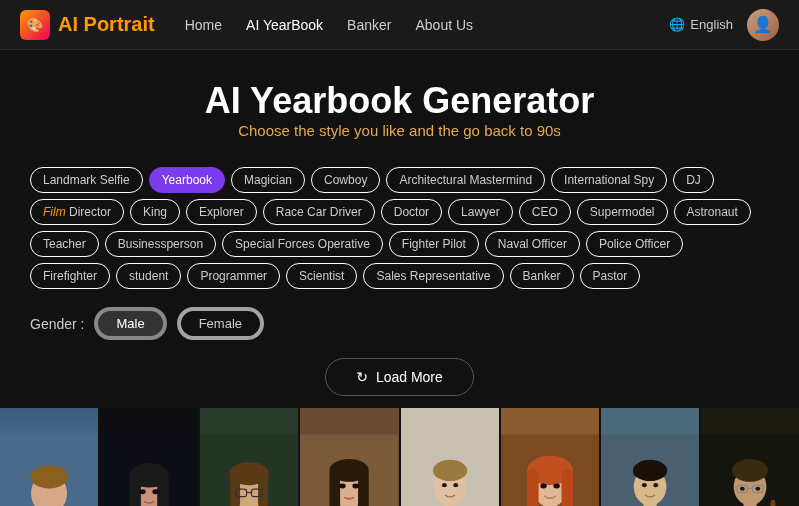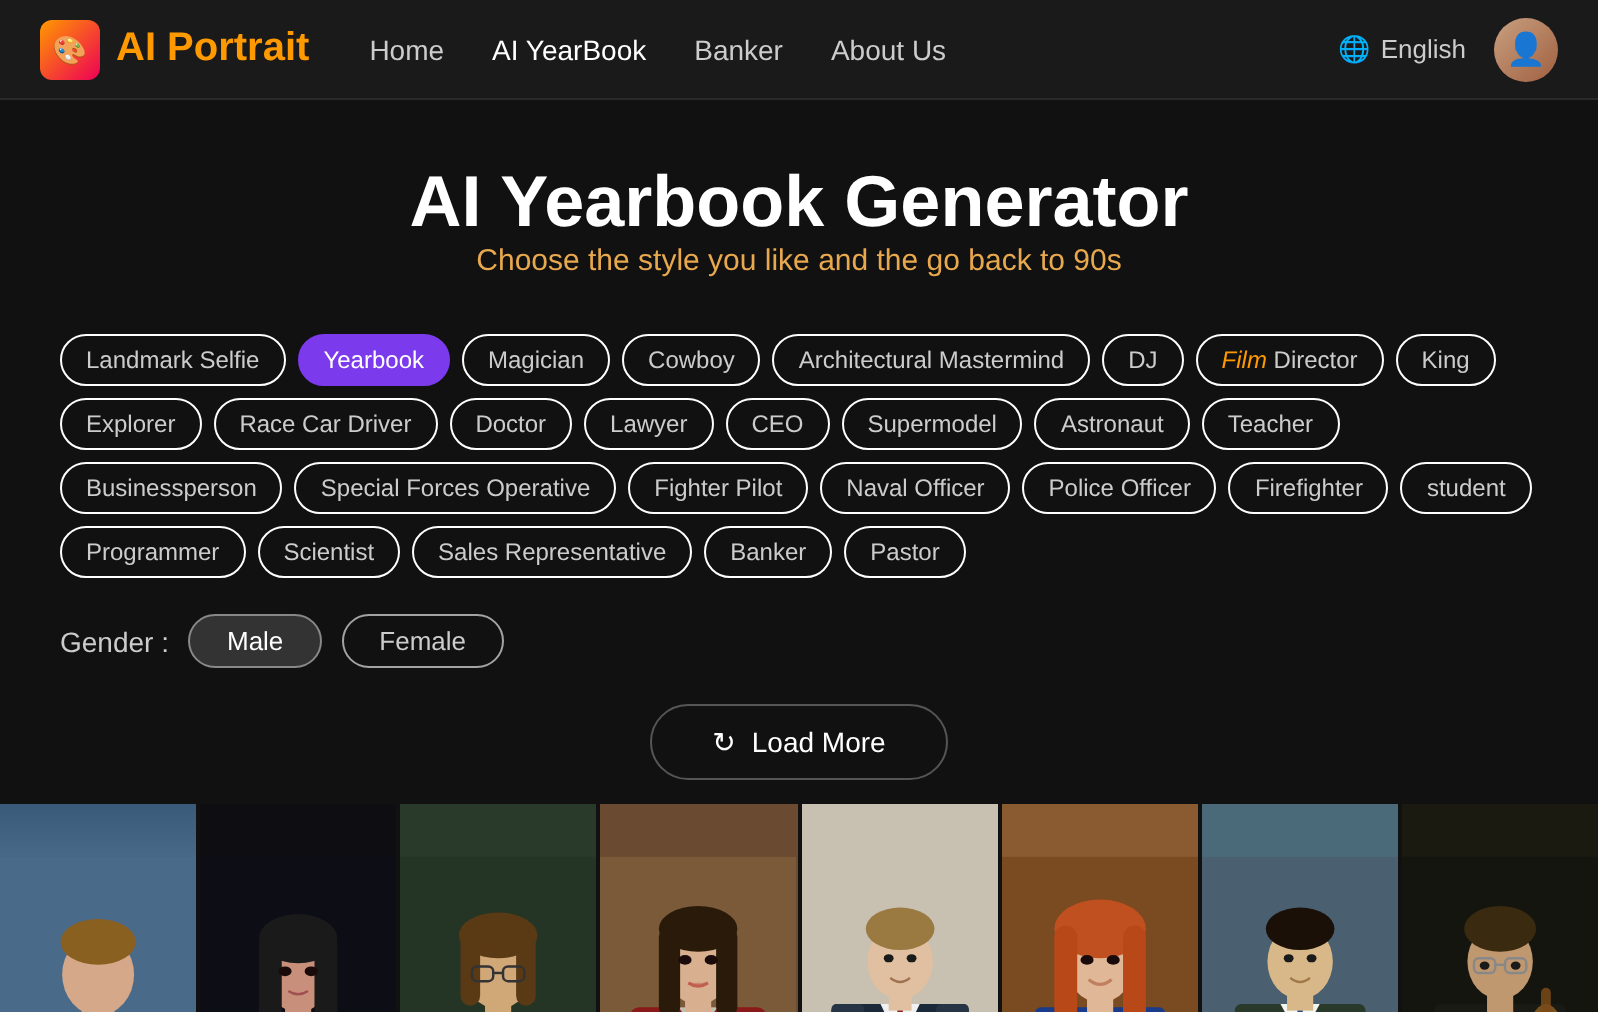--- a/index.html
+++ b/index.html
@@ -127,21 +127,21 @@
       align-items: center;
       gap: 10px;
     }
     .gender-label {
       font-size: 14px;
       color: #ccc;
     }
     .gender-btn {
       padding: 5px 18px;
       border-radius: 20px;
-      border: 1px solid #a3a3a3;
+      border: 4px solid #a3a3a3;
       font-size: 13px;
       cursor: pointer;
       background: transparent;
       color: #ccc;
     }
     .gender-btn.active {
       background: #333;
       border-color: #888;
       color: #fff;
     }
@@ -214,20 +214,21 @@
   <p class="hero-subtitle">Choose the style you like and the go back to 90s</p>
 </section>
 
 <div class="styles-section">
   <div class="style-tags">
     <button class="style-tag">Landmark Selfie</button>
     <button class="style-tag active">Yearbook</button>
     <button class="style-tag">Magician</button>
     <button class="style-tag">Cowboy</button>
     <button class="style-tag">Architectural Mastermind</button>
+    <button class="style-tag">International Spy</button>
     <button class="style-tag">DJ</button>
     <button class="style-tag"><span style="color:#f90;font-style:italic;">Film</span> Director</button>
     <button class="style-tag">King</button>
     <button class="style-tag">Explorer</button>
     <button class="style-tag">Race Car Driver</button>
     <button class="style-tag">Doctor</button>
     <button class="style-tag">Lawyer</button>
     <button class="style-tag">CEO</button>
     <button class="style-tag">Supermodel</button>
     <button class="style-tag">Astronaut</button>

